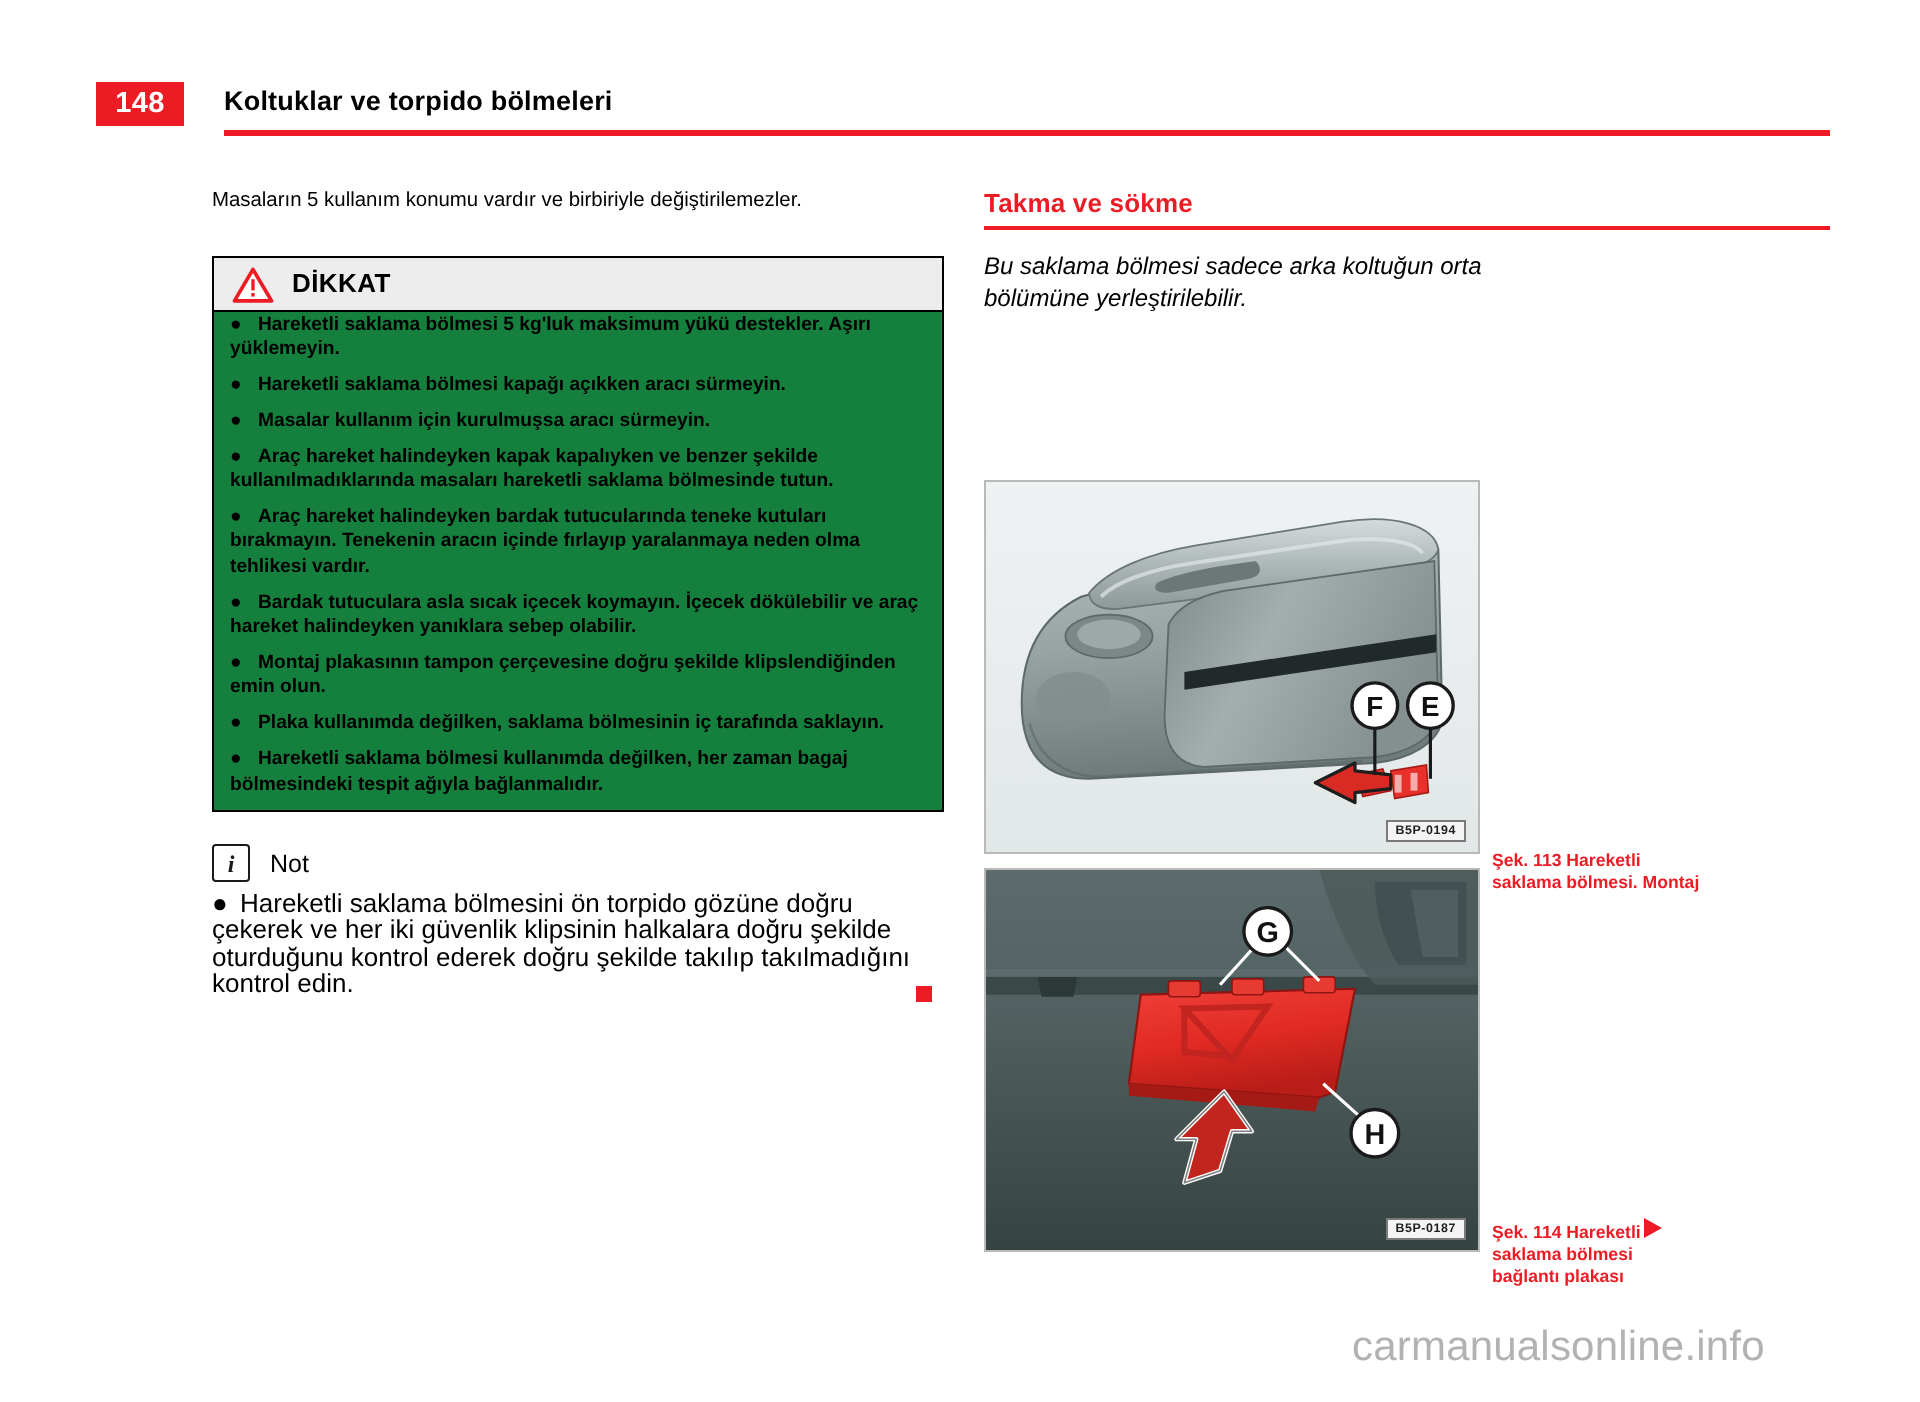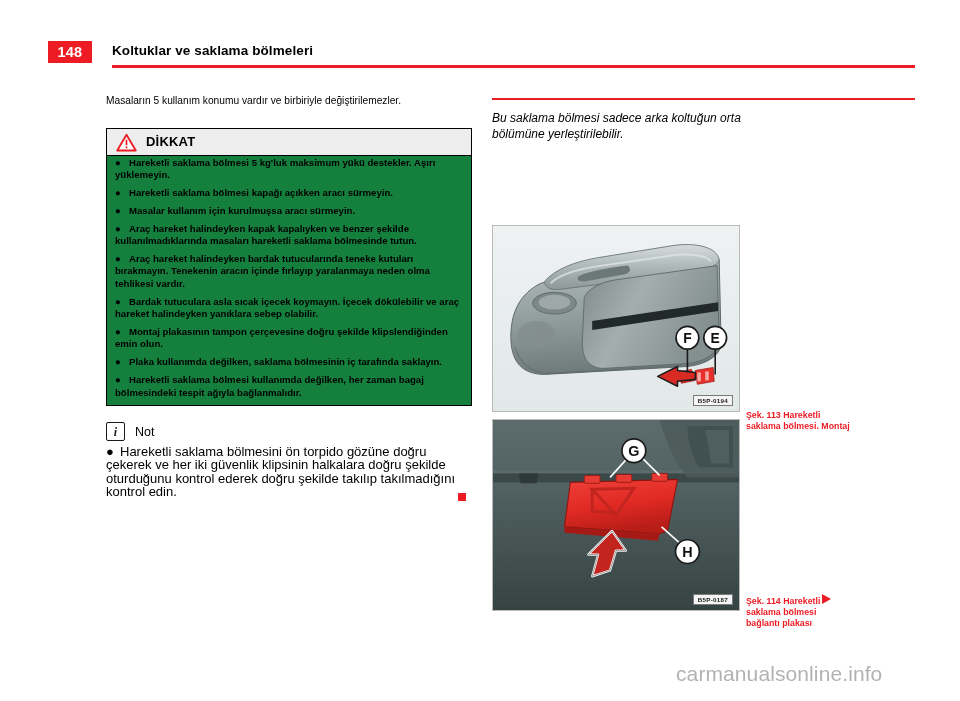--- a/index.html
+++ b/index.html
@@ -272,21 +272,21 @@
     color: #b2b2b2;
     letter-spacing: 0.1px;
     font-family: "Liberation Sans", sans-serif;
   }
 </style>
 </head>
 <body>
 
 <div id="page-header">
   <div id="page-number-badge">148</div>
-  <div id="header-title">Koltuklar ve saklama bölmeleri</div>
+  <div id="header-title">Koltuklar ve torpido bölmeleri</div>
   <div id="header-rule"></div>
 </div>
 
 <div id="left-column">
 
   <div class="body-text">Masaların 5 kullanım konumu vardır ve birbiriyle değiştirilemezler.</div>
 
   <div id="warning-box">
     <div id="warning-header">
       <svg id="warning-triangle" viewBox="0 0 24 21">
@@ -335,20 +335,21 @@
       <div id="note-title">Not</div>
     </div>
     <div id="note-text">
       <span class="note-bullet">●</span><span>Hareketli saklama bölmesini ön torpido gözüne doğru çekerek ve her iki güvenlik klipsinin halkalara doğru şekilde oturduğunu kontrol ederek doğru şekilde takılıp takılmadığını kontrol edin.</span>
       <div id="note-end-square"></div>
     </div>
   </div>
 </div>
 
 <div id="right-column">
+  <div id="section-heading">Takma ve sökme</div>
   <div id="section-heading-rule"></div>
   <div id="section-intro">Bu saklama bölmesi sadece arka koltuğun orta bölümüne yerleştirilebilir.</div>
 
   <div class="figure-row">
 
     <div id="figure-113">
       <div class="fig-frame">
         <svg viewBox="0 0 248 187" width="100%" height="100%" preserveAspectRatio="none">
           <defs>
             <linearGradient id="g113bg" x1="0" y1="0" x2="0" y2="1">

